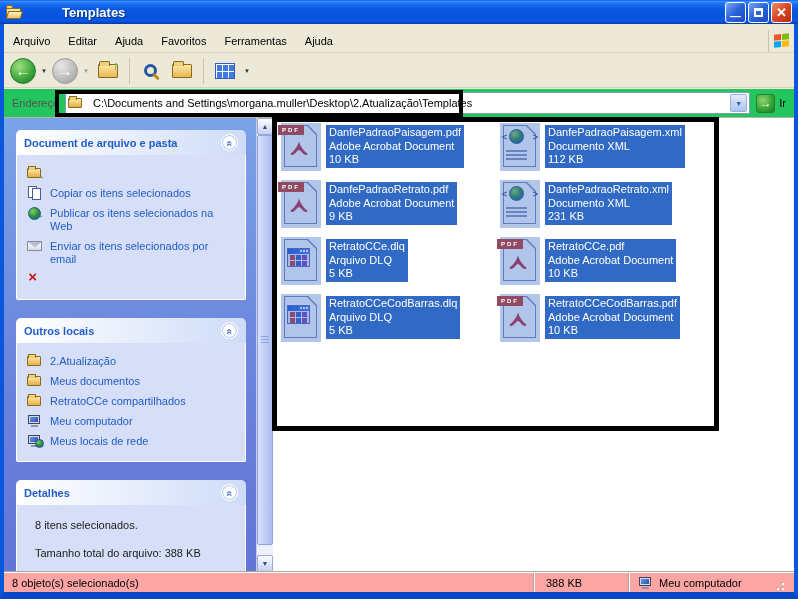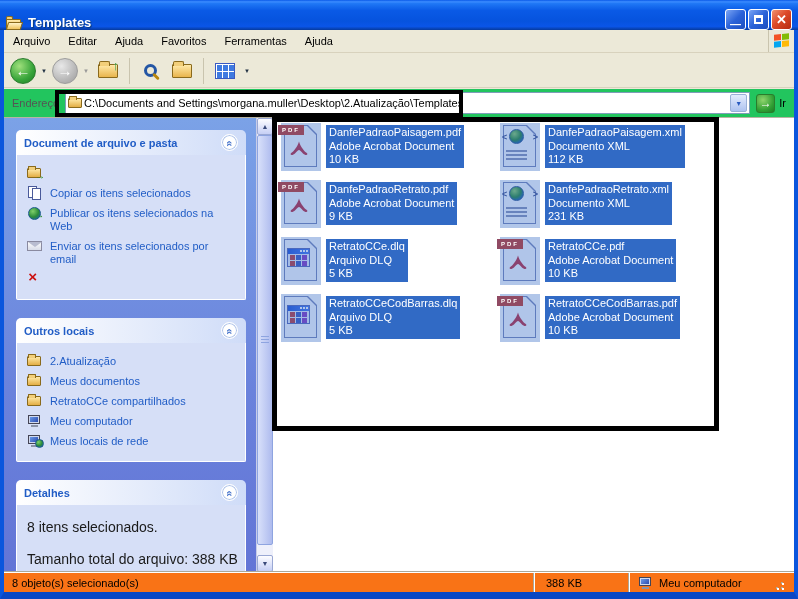--- a/index.html
+++ b/index.html
@@ -3,23 +3,23 @@
 <meta charset="utf-8">
 <style>
   * { margin:0; padding:0; box-sizing:border-box; }
   html,body { width:798px; height:599px; font-family:"Liberation Sans", sans-serif; }
   .screen { position:relative; width:798px; height:599px; background:#ece9d8; overflow:hidden; }
 
   
   .window { position:absolute; inset:0; border-left:4px solid #0a56dd; border-right:4px solid #0a56dd; border-bottom:7px solid #0a47c4; }
 
   
-  .titlebar { position:absolute; top:0; left:-4px; right:-4px; height:30px;
+  .titlebar { position:absolute; top:0; left:-4px; right:-4px; height:24px;
     background:linear-gradient(180deg,#0a59e8 0%,#3b8cff 6%,#1f77f5 12%,#0a5ae6 35%,#0653de 70%,#0a55e8 88%,#063a9e 100%);
-    display:flex; align-items:flex-end; padding:0 6px; }
+    display:flex; align-items:center; padding:0 6px;gap:34px; }
   .title-ic { width:17px; height:14px; position:relative; margin-right:5px; }
   .title-ic .f-back { position:absolute; left:0; top:3px; width:15px; height:10px; background:linear-gradient(#ffe9a8,#e8b54d); border:1px solid #8a6a1c; border-radius:1px; }
   .title-ic .f-tab { position:absolute; left:0; top:0; width:7px; height:4px; background:#f2cf7a; border:1px solid #8a6a1c; border-bottom:none; border-radius:2px 2px 0 0; }
   .title-ic .f-front { position:absolute; left:1px; top:6px; width:15px; height:8px; background:linear-gradient(#fff3c8,#f0c45e); border:1px solid #8a6a1c; border-radius:1px; transform:skewX(-18deg); }
   .title-text { color:#fff; font-weight:bold; font-size:13px; text-shadow:1px 1px 1px #0a3878; }
   .tb-buttons { margin-left:auto; display:flex; gap:2px; }
   .tb-btn { width:21px; height:21px; border:1px solid #fff; border-radius:3px; color:#fff; font-size:11px; font-weight:bold;
     display:flex; align-items:center; justify-content:center; background:linear-gradient(135deg,#7ba5f5 0%,#2a62d8 50%,#1b4ec0 100%); }
   .tb-btn.close { background:linear-gradient(135deg,#f0926f 0%,#dd4a28 45%,#b52a10 100%); font-size:13px; }
   .tb-btn.min span { margin-top:8px; }
@@ -49,21 +49,21 @@
   .up-arrow { position:absolute; top:1px; right:3px; color:#1f8c1f; font-weight:bold; font-size:13px; text-shadow:0 0 1px #fff; }
   .magnifier { width:13px; height:13px; border:3px solid #2456a4; border-radius:50%; position:relative; }
   .magnifier::after { content:""; position:absolute; width:8px; height:3px; background:#b8860b; bottom:-4px; right:-6px; transform:rotate(45deg); border-radius:2px; }
   .views-ic { width:20px; height:16px; border:1px solid #3a5ac2; background:#fff; display:grid; grid-template-columns:repeat(3,5px); grid-template-rows:6px 6px; gap:1px; padding:1px; }
   .views-ic i { background:#3f7ae0; }
 
   
   .addressbar { position:absolute; top:89px; left:0; right:0; height:29px; background:#22c55e; border-bottom:1px solid #b8b4a2;
     display:flex; align-items:center; padding:0 4px; font-size:11px; }
   .addr-label { color:#555; padding:0 6px 0 4px; }
-  .addr-input { flex:1; height:22px; background:#fff; border:1px solid #7f9db9; display:flex; align-items:center; padding:0 2px; gap:0; }
+  .addr-input { flex:1; height:22px; background:#fff; border:1px solid #7f9db9; display:flex; align-items:center; padding:0 2px; gap:9px; }
   .addr-path { flex:1; font-size:11px; color:#000; white-space:nowrap; overflow:hidden; }
   .addr-dd { width:17px; height:18px; background:linear-gradient(#e4ecfd,#aec3f0); border:1px solid #9ab0d8; border-radius:2px; color:#2a5ac0; font-size:7px; display:flex; align-items:center; justify-content:center; }
   .go-btn { width:19px; height:19px; margin:0 4px 0 6px; border-radius:3px; border:1px solid #2a7c2d;
     background:radial-gradient(circle at 35% 30%,#8ed46c,#2f9e33 65%,#1d7c22); color:#fff; font-weight:bold; font-size:12px;
     display:flex; align-items:center; justify-content:center; }
   .go-label { color:#000; padding-right:4px; }
 
   
   .main { position:absolute; top:118px; left:0; right:0; bottom:20px; display:flex; }
   .sidebar { width:252px; background:linear-gradient(180deg,#7ba2e7 0%,#6a82dc 60%,#6375d6 100%); padding:12px 10px 0 12px; overflow:hidden; }
@@ -89,21 +89,21 @@
   .publish-icon .globe, .network-icon .globe { position:absolute; left:1px; top:1px; width:13px; height:13px; border-radius:50%; background:radial-gradient(circle at 35% 30%,#7fd06a,#2a8a3a 55%,#1a5ec0); border:1px solid #1a5a8a; }
   .publish-icon .arr { position:absolute; right:-1px; bottom:-2px; color:#1f8c1f; font-size:9px; font-weight:bold; }
   .email-icon .env { position:absolute; left:0; top:2px; width:15px; height:10px; background:linear-gradient(#fdfdfd,#d8dce8); border:1px solid #8a8aa0; }
   .email-icon .env::before { content:""; position:absolute; left:0; top:0; border-left:7px solid transparent; border-right:7px solid transparent; border-top:5px solid #b8bcd0; }
   .delete-icon .x { position:absolute; left:1px; top:-2px; color:#cc1111; font-size:15px; font-weight:bold; }
   .computer-icon .mon, .network-icon .mon { position:absolute; left:1px; top:1px; width:12px; height:9px; background:#cfd8ee; border:1px solid #445; }
   .computer-icon .mon::before, .network-icon .mon::before { content:""; position:absolute; inset:1px; background:linear-gradient(135deg,#6a9ae8,#2a4ab0); }
   .computer-icon .base, .network-icon .base { position:absolute; left:4px; top:11px; width:7px; height:2px; background:#8a93a8; }
   .network-icon .globe { width:9px; height:9px; left:auto; right:-1px; top:5px; }
 
-  .details-line { font-size:14px; color:#1a1a1a; margin:6px 0 0 0; }
+  .details-line { font-size:11px; color:#1a1a1a; margin:6px 0 0 8px; }
   .details-line + .details-line { margin-top:16px; }
 
   
   .side-scroll { width:17px; background:#eef0fb; display:flex; flex-direction:column; border-left:1px solid #c8cde8; }
   .scr-btn { height:17px; background:linear-gradient(#fdfdff,#c6cff5); border:1px solid #9aa8d4; border-radius:2px; color:#3a4a7a; font-size:7px; display:flex; align-items:center; justify-content:center; }
   .scr-thumb { height:410px; margin:0; background:linear-gradient(90deg,#d8e0fa,#aebbee); border:1px solid #8ea4e0; border-radius:2px; position:relative; }
   .scr-thumb .grip { position:absolute; top:50%; left:3px; right:3px; height:8px; transform:translateY(-50%);
     background:repeating-linear-gradient(180deg,#8ea4e0 0 1px,transparent 1px 3px); }
   .scr-track-rest { flex:1; }
 
@@ -137,21 +137,21 @@
   .ic.dlq .win .hd { height:5px; background:linear-gradient(90deg,#2456d8,#4a7bf0); display:flex; justify-content:flex-end; gap:1px; padding:1px; }
   .ic.dlq .win .hd i { width:2px; height:2px; background:#fff; }
   .ic.dlq .win .bd { display:grid; grid-template-columns:repeat(3,5px); grid-template-rows:5px 5px; gap:1px; padding:1px 2px; }
   .ic.dlq .win .bd i:nth-child(3n+1){background:#c23a3a}
   .ic.dlq .win .bd i:nth-child(3n+2){background:#3a5ac2}
   .ic.dlq .win .bd i:nth-child(3n){background:#8a3ac2}
 
   .file-label { margin-left:5px; margin-top:2px; background:#316ac5; color:#fff; font-size:11px; line-height:13.5px; padding:1px 3px; display:inline-block; }
 
   
-  .statusbar { position:absolute; left:0; right:0; bottom:0; height:20px; background:#f97316; border-top:1px solid #fff;
+  .statusbar { position:absolute; left:0; right:0; bottom:0; height:20px; background:#fca5a5; border-top:1px solid #fff;
     box-shadow:0 -1px 0 #aca899; display:flex; align-items:center; font-size:11px; color:#000; }
   .st-cell { height:100%; display:flex; align-items:center; padding:0 8px; }
   .st-left { flex:0 0 529px; }
   .st-size { flex:0 0 95px; border-left:1px solid #aca899; box-shadow:1px 0 0 #fff inset; padding-left:12px; }
   .st-loc { flex:1; border-left:1px solid #aca899; box-shadow:1px 0 0 #fff inset; gap:6px; padding-left:10px; }
   .st-comp { width:14px; height:12px; position:relative; }
   .st-comp .mon { position:absolute; left:0; top:0; width:12px; height:9px; background:#cfd8ee; border:1px solid #445; }
   .st-comp .mon::before { content:""; position:absolute; inset:1px; background:linear-gradient(135deg,#6a9ae8,#2a4ab0); }
   .st-comp .base { position:absolute; left:3px; top:10px; width:7px; height:2px; background:#8a93a8; }
   .resize-grip { margin-left:auto; width:14px; height:14px; align-self:flex-end;

